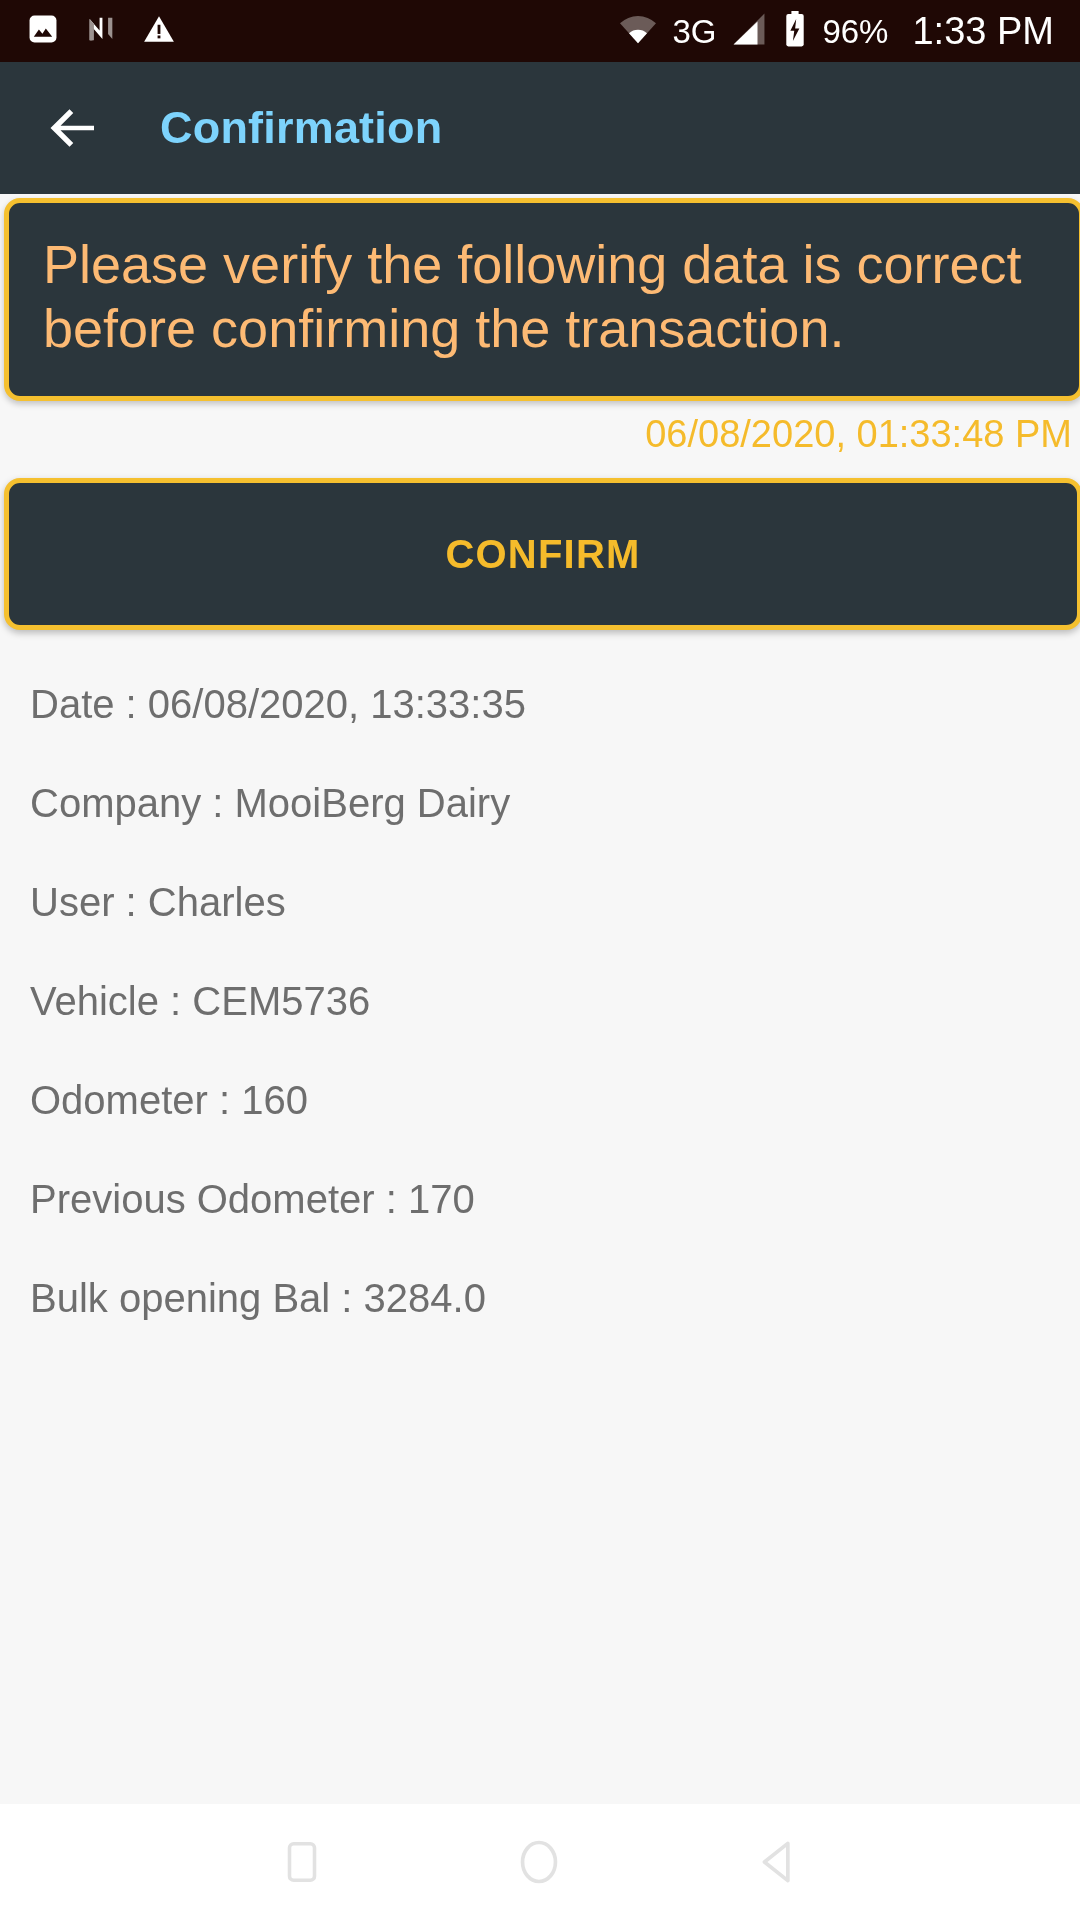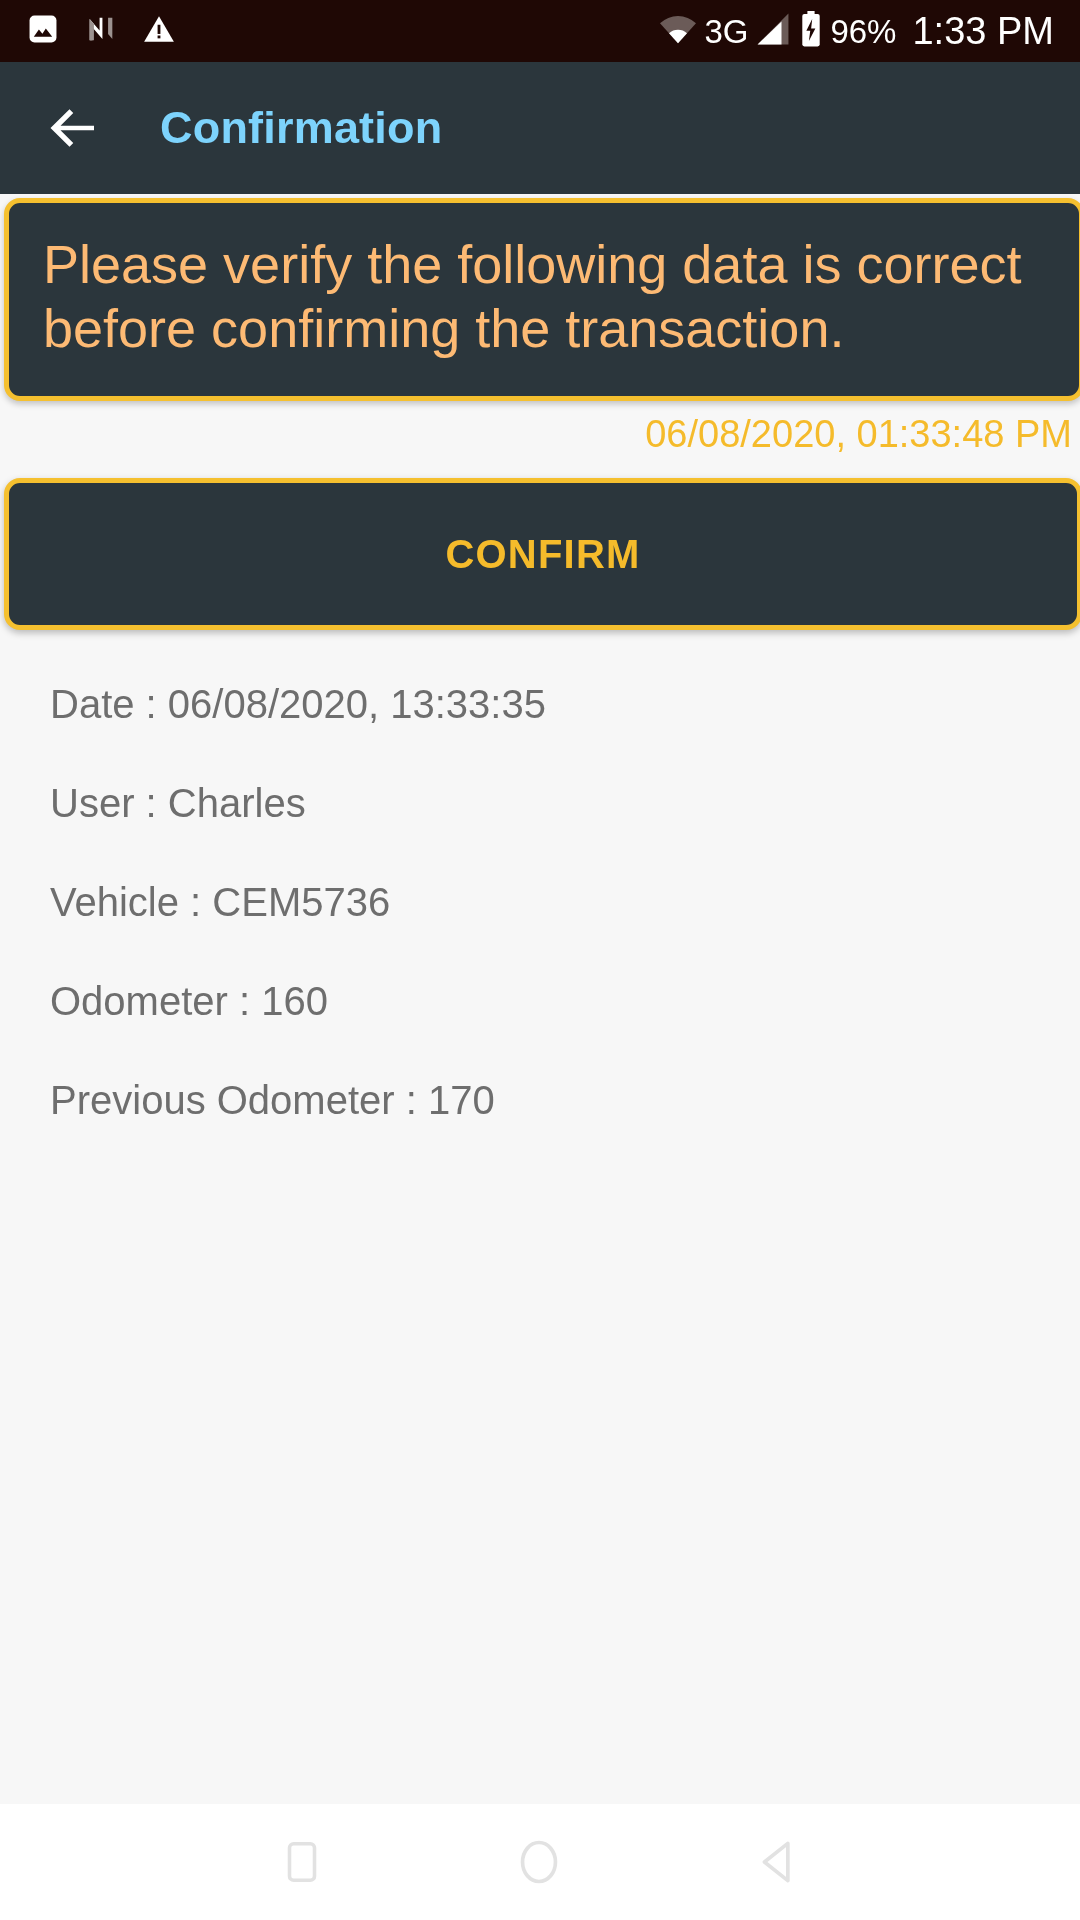--- a/index.html
+++ b/index.html
@@ -12,21 +12,21 @@
 
   
   .statusbar{
     height:62px; width:1080px;
     background:#1f0805;
     display:flex; align-items:center;
     padding:0 26px;
     position:relative;
   }
   .sb-left{ display:flex; align-items:center; gap:24px; }
-  .sb-right{ display:flex; align-items:center; gap:6px; margin-left:auto; }
+  .sb-right{ display:flex; align-items:center; gap:14px; margin-left:auto; }
   .sb-icon{ display:block; }
   .sb-text{
     color:#ffffff; font-size:33px; font-weight:400;
     letter-spacing:0px; line-height:1;
   }
   .sb-clock{
     color:#ffffff; font-size:38px; font-weight:500;
     letter-spacing:0px; line-height:1; margin-left:10px;
   }
 
@@ -90,21 +90,20 @@
     display:flex;
     align-items:center;
     justify-content:center;
     font-family:"Liberation Sans", sans-serif;
     box-shadow:0 3px 7px rgba(0,0,0,.25);
     cursor:pointer;
   }
 
   .details{
     padding:52px 12px 0 30px;
-    margin-left:20px;
   }
   .detail-row{
     color:#6e6e6e;
     font-size:40px;
     font-weight:400;
     margin-bottom:54px;
     white-space:nowrap;
   }
 
   
@@ -187,24 +186,26 @@
   <div class="notice-card">
     <div class="notice-text">Please verify the following data is correct before confirming the transaction.</div>
   </div>
 
   <div class="timestamp">06/08/2020, 01:33:48 PM</div>
 
   <div class="confirm-btn">CONFIRM</div>
 
   <div class="details">
     <div class="detail-row">Date : 06/08/2020, 13:33:35</div>
+    <div class="detail-row">Company : MooiBerg Dairy</div>
     <div class="detail-row">User : Charles</div>
     <div class="detail-row">Vehicle : CEM5736</div>
     <div class="detail-row">Odometer : 160</div>
     <div class="detail-row">Previous Odometer : 170</div>
+    <div class="detail-row">Bulk opening Bal : 3284.0</div>
   </div>
 
   <div class="navbar">
     <span class="nav-btn">
       <svg width="50" height="50" viewBox="0 0 24 24">
           <rect x="6" y="3.2" width="12" height="17.6" rx="2" fill="none" stroke="#e2e2e2" stroke-width="1.7"></rect>
         </svg>
     </span>
     <span class="nav-btn">
       <svg width="52" height="52" viewBox="0 0 24 24">

